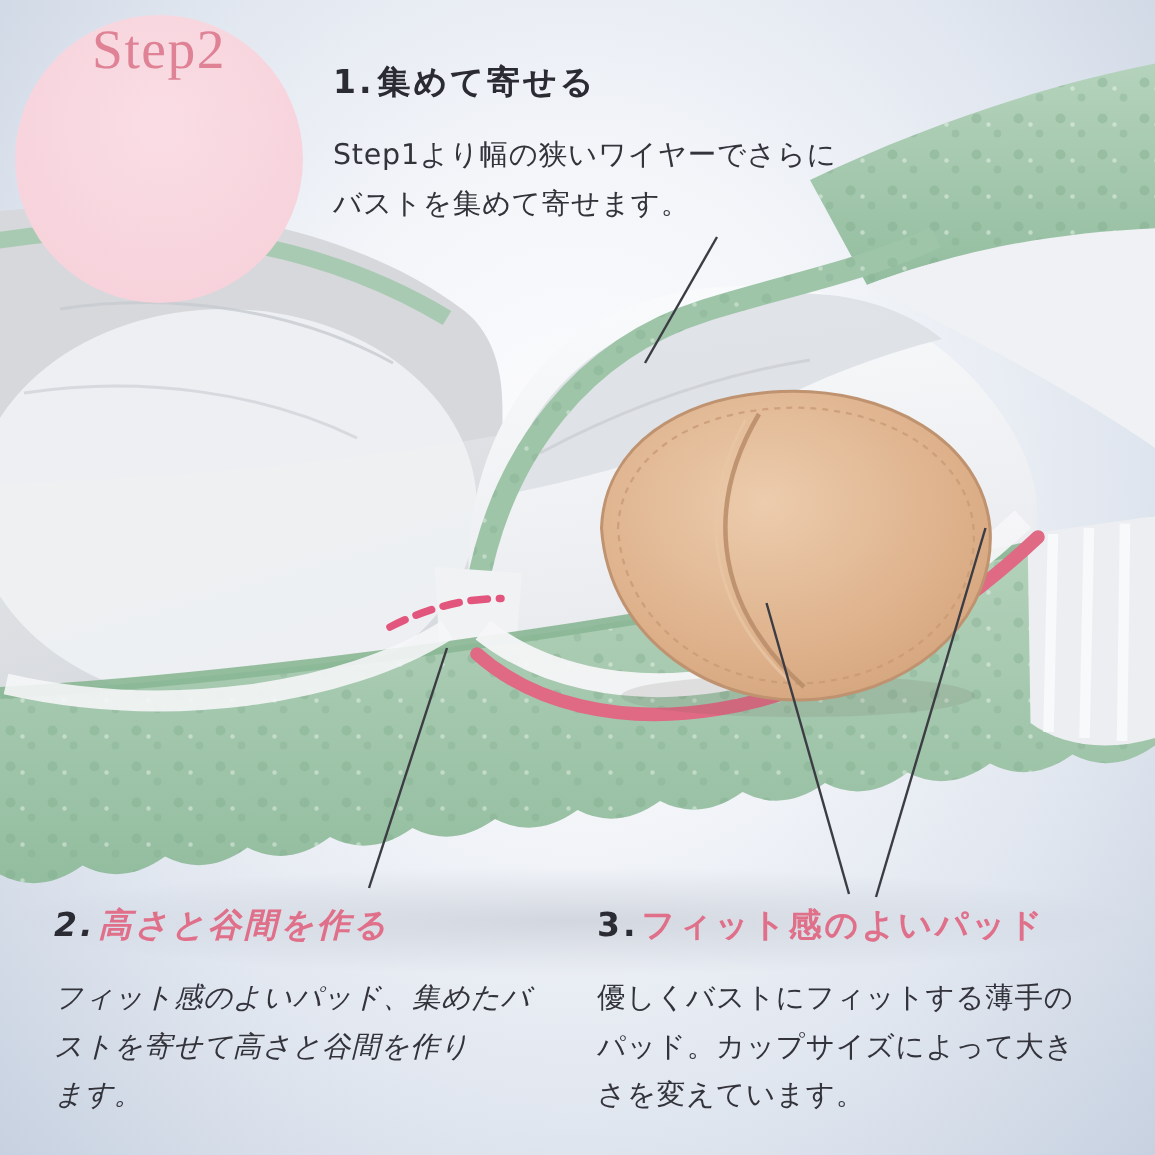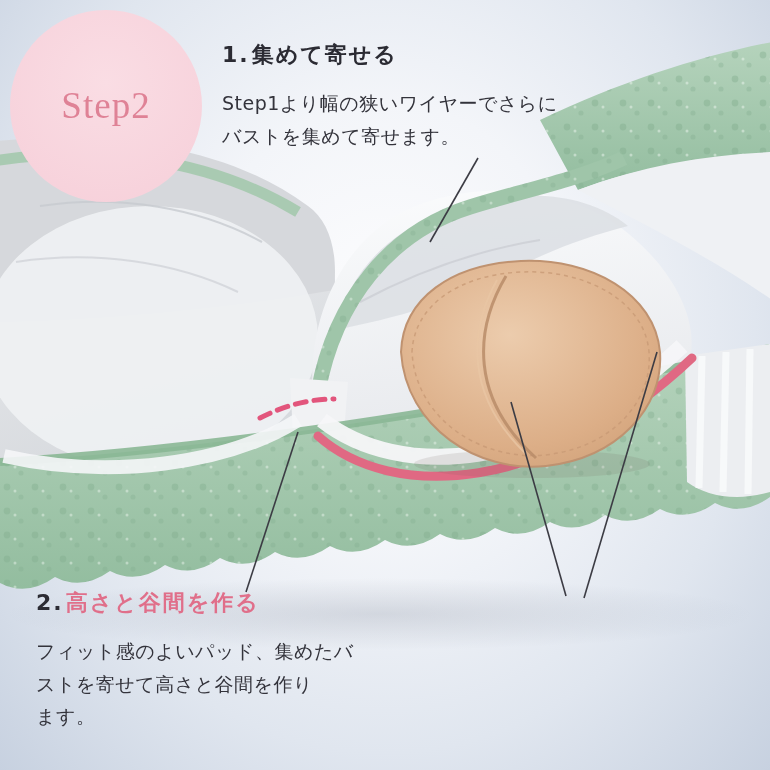--- a/index.html
+++ b/index.html
@@ -5,35 +5,35 @@
   html,body{margin:0;padding:0;background:#dfe5ee;}
   .stage{
     position:relative;width:770px;height:770px;overflow:hidden;
     font-family:"DejaVu Sans","Liberation Sans",sans-serif;
     background:radial-gradient(ellipse at 50% 42%, #fdfdfe 0%, #f3f5f9 35%, #e0e6ef 68%, #c7d1e0 100%);
   }
   svg.photo{position:absolute;left:0;top:0;width:770px;height:770px;}
   .badge{
     position:absolute;left:10px;top:10px;width:192px;height:192px;border-radius:50%;
     background:radial-gradient(circle at 50% 38%, #fadde4 0%, #f6cfd9 100%);
-    display:flex;flex-direction:column;align-items:center;justify-content:center;
+    display:flex;flex-direction:column;align-items:center;justify-content:flex-start;
     font-family:"Liberation Serif","DejaVu Serif",serif;
     color:#df8296;font-size:37px;line-height:1.28;letter-spacing:1px;text-align:center;
   }
   .point{position:absolute;}
   .point .heading{font-size:22px;font-weight:bold;letter-spacing:2px;color:#2b2b33;white-space:nowrap;}
   .heading .num{color:#2b2b33;margin-right:2px;}
   .heading .title-dark{color:#2b2b33;}
   .heading .title-pink{color:#e06f8a;}
   .point .body{
     margin:17px 0 0;font-size:19px;line-height:1.72;color:#33333b;
     letter-spacing:0.5px;white-space:pre-line;
   }
   .point-1{left:222px;top:40px;}
-  .point-2{left:36px;top:588px;}
+  .point-2{left:36px;top:602px;font-style:italic;}
   .point-3{left:398px;top:602px;}
 </style>
 </head>
 <body>
 
 <div class="stage">
 
   <svg class="photo" viewBox="0 0 770 770" aria-hidden="true">
     <defs>
       <radialGradient id="shadowG" cx="50%" cy="50%" r="50%">
@@ -141,14 +141,22 @@
 
   <div class="point point-2">
     <div class="heading">
       <span class="num">2.</span><span class="title-pink">高さと谷間を作る</span>
     </div>
     <p class="body">フィット感のよいパッド、集めたバ
 ストを寄せて高さと谷間を作り
 ます。</p>
   </div>
 
+  <div class="point point-3">
+    <div class="heading">
+      <span class="num">3.</span><span class="title-pink">フィット感のよいパッド</span>
+    </div>
+    <p class="body">優しくバストにフィットする薄手の
+パッド。カップサイズによって大き
+さを変えています。</p>
+  </div>
 
 </div>
 
 </body></html>

